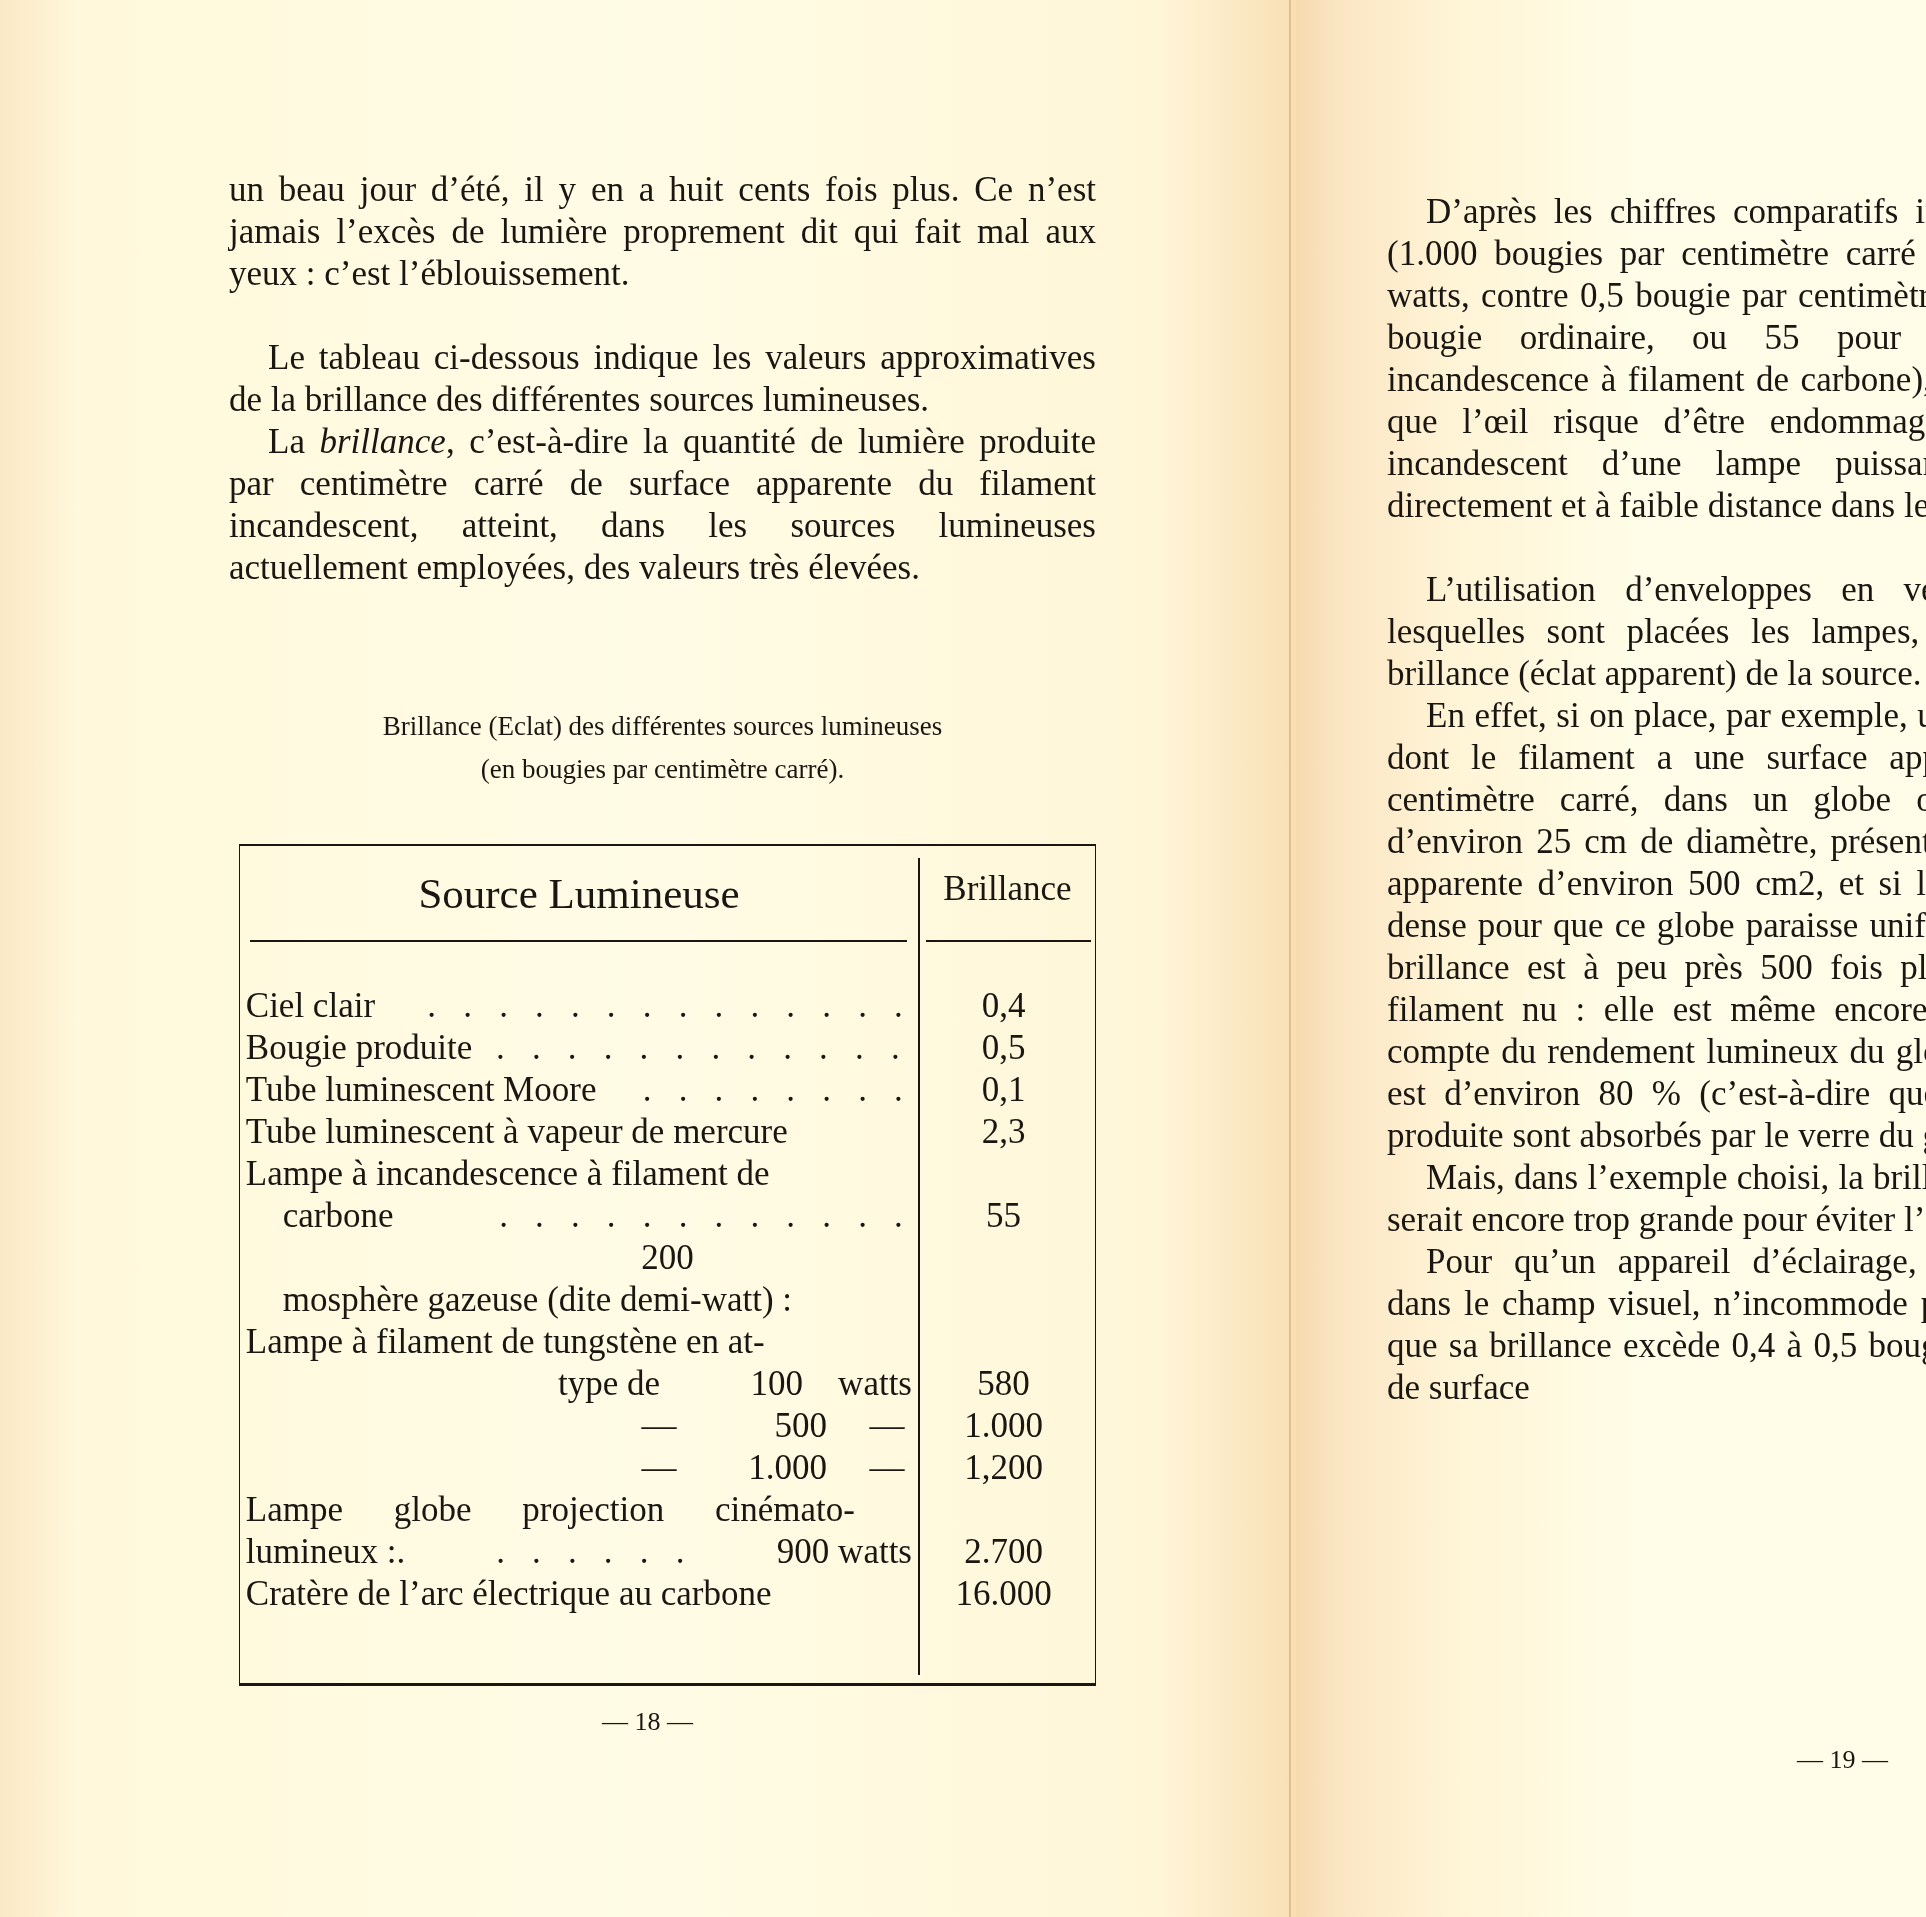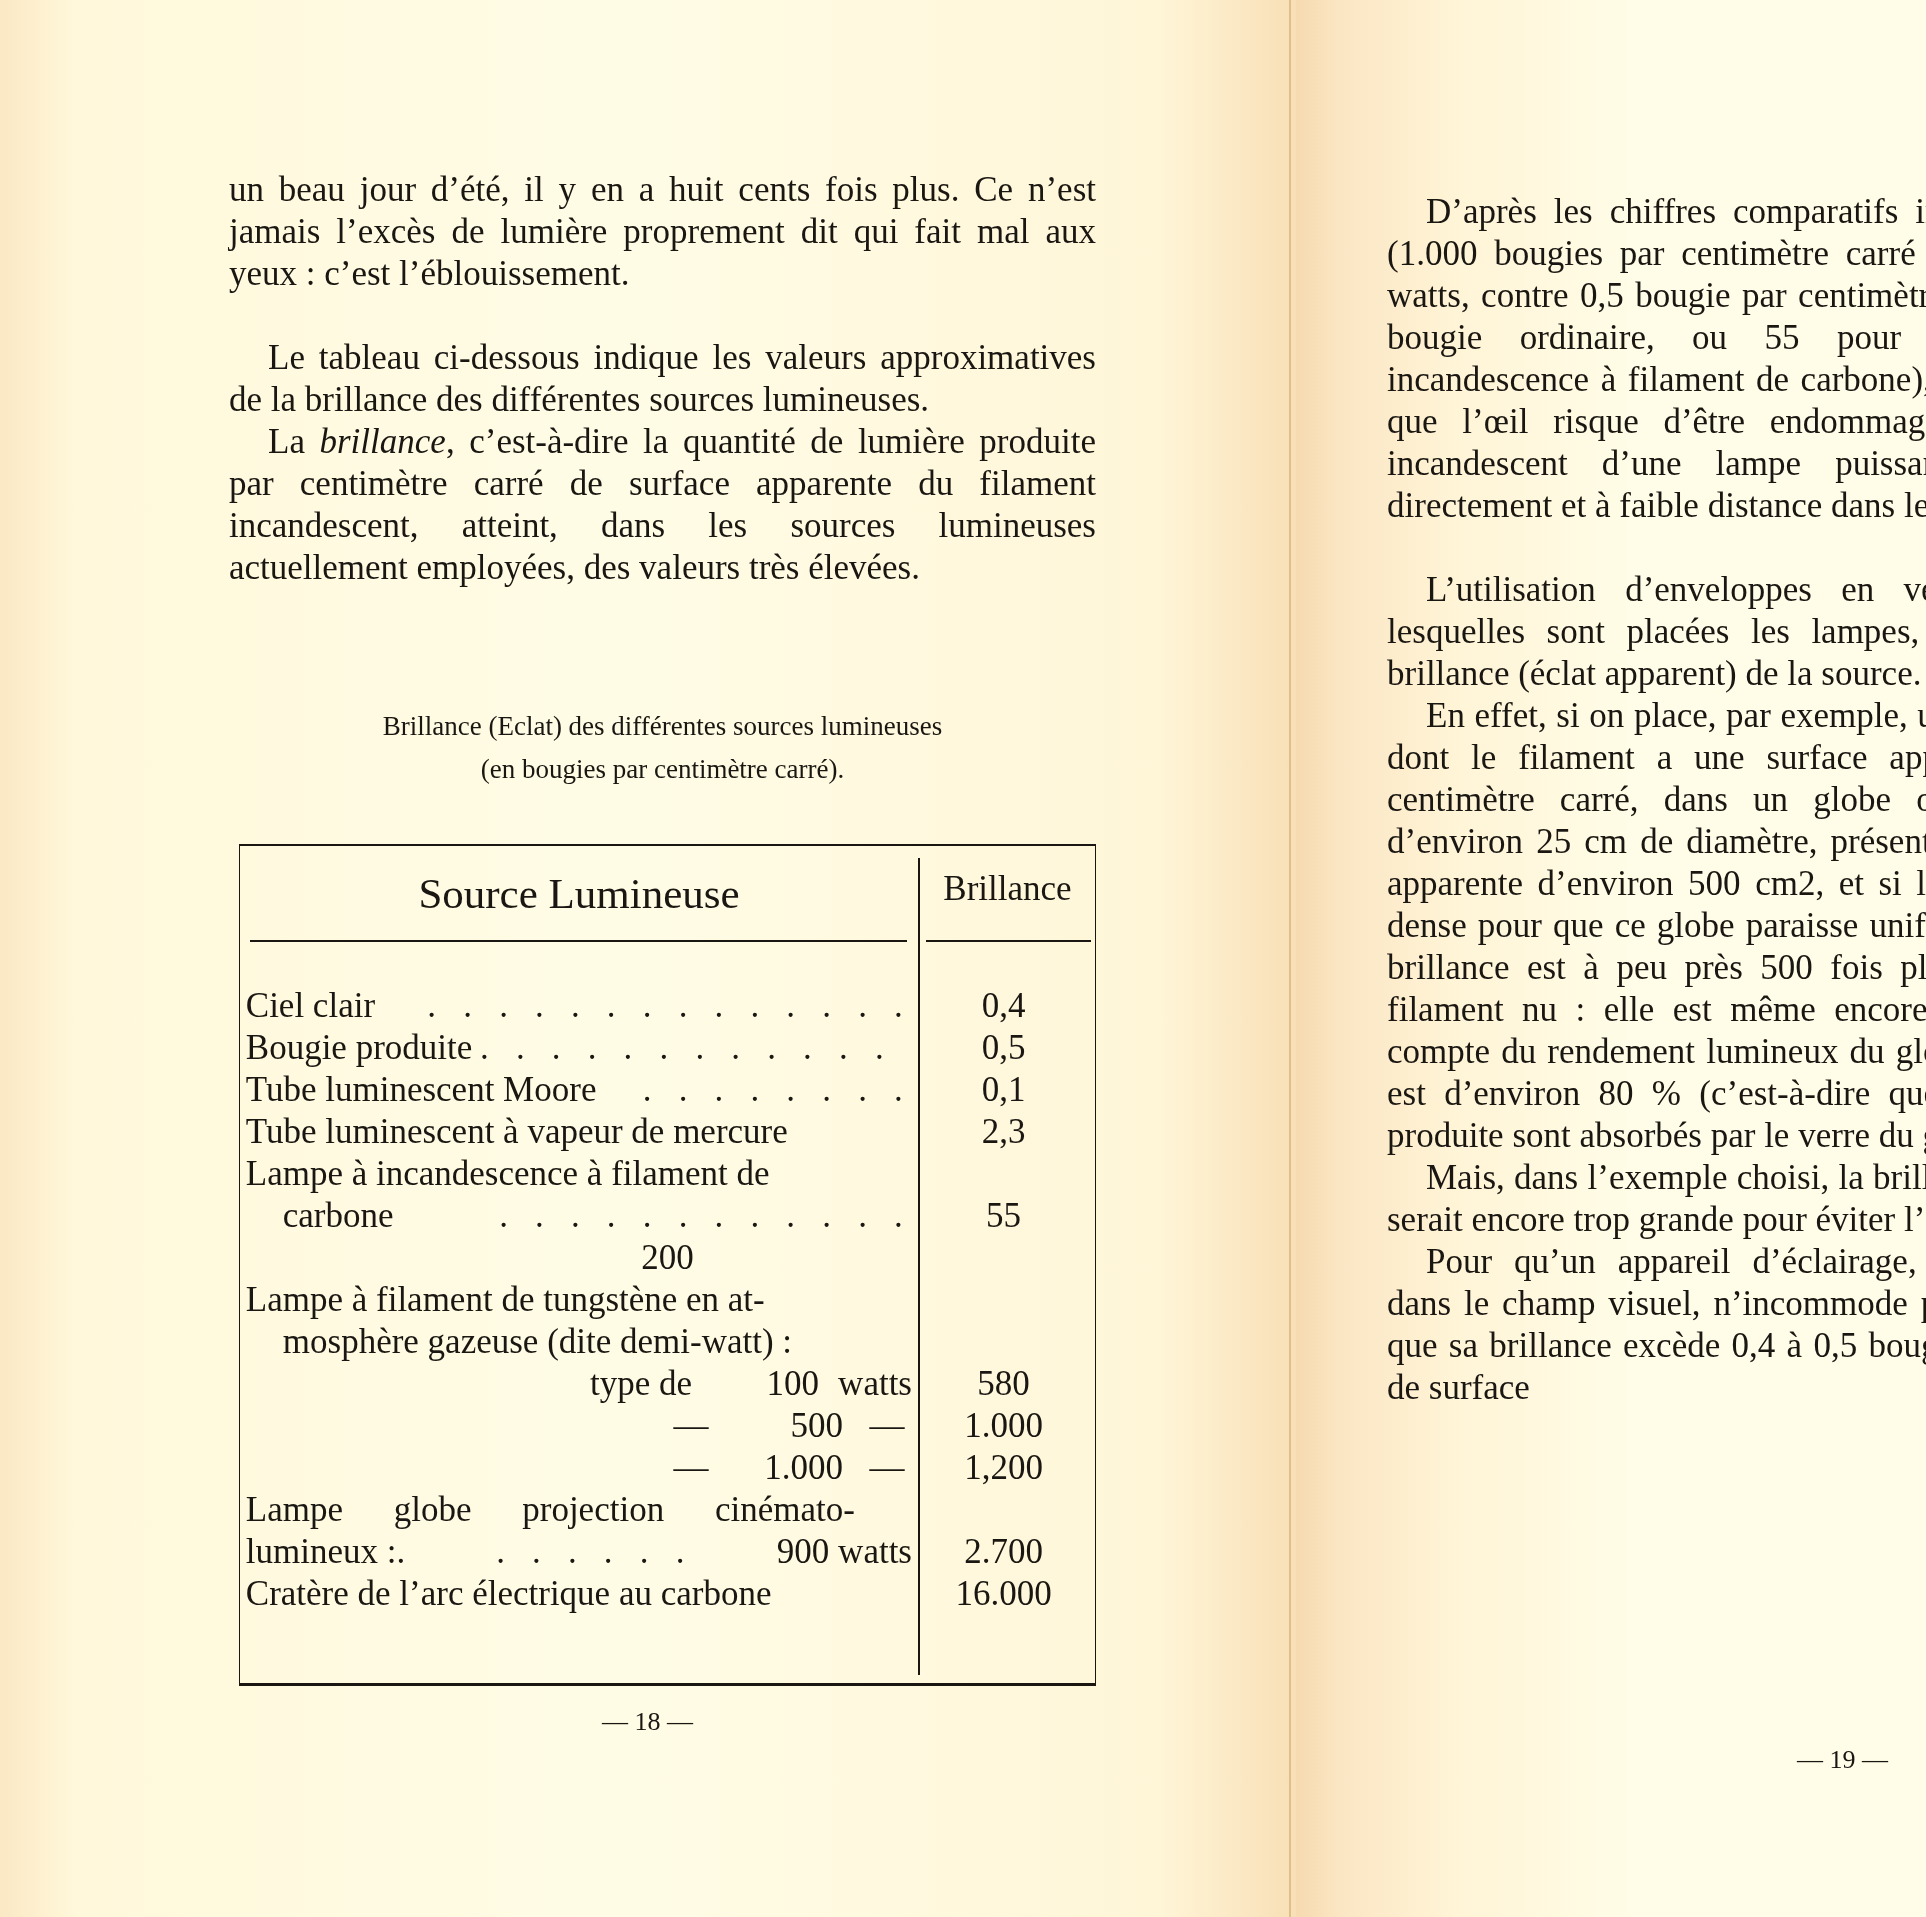--- a/index.html
+++ b/index.html
@@ -64,21 +64,21 @@
     position: absolute; left: 680px; right: 0; top: 23px;
     text-align: center; font-size: 35px;
   }
   .th-rule-1 { position: absolute; left: 9.6px; width: 657px; top: 94px; height: 2.3px; background: #1a1712; }
   .th-rule-2 { position: absolute; left: 686px; right: 3.9px; top: 94px; height: 2.3px; background: #1a1712; }
   .rows { position: absolute; left: 0; right: 0; top: 139px; }
   .trow {
     position: relative; display: flex; font-size: 35px; line-height: 42px;
   }
   .trow .src { width: 672px; padding-left: 5.8px; box-sizing: border-box; }
-  .trow .src .line { display: flex; justify-content: space-between; white-space: nowrap; overflow: hidden; }
+  .trow .src .line { display: flex; justify-content: space-between; white-space: nowrap; overflow: hidden; gap: 16px; }
   .trow .src .line.indent { padding-left: 37px; }
   .trow .src .line.right { justify-content: flex-end; }
   .dots { flex: 1; overflow: hidden; white-space: nowrap; letter-spacing: 9.2px; text-align: right; padding-left: 7.7px; }
   .trow .val { flex: 1; text-align: center; align-self: flex-end; }
   .sub-dash { display: inline-block; width: 50px; text-align: center; }
   .sub-num { display: inline-block; width: 127px; text-align: right; padding-right: 19px; }
   .page-num {
     position: absolute; font-size: 26px; text-align: center; width: 231px;
   }
   .left .page-num { left: 532px; top: 1707px; }
@@ -155,25 +155,25 @@
                 <span class="dots">. . . . . . . . . . . .</span>
               </div>
           </div>
           <div class="val">55</div>
         </div>
         <div class="trow">
           <div class="val">200</div>
         </div>
         <div class="trow">
           <div class="src">
-            <div class="line">
-                <span>Lampe à filament de tungstène en at-</span>
-              </div>
             <div class="line indent">
                 <span>mosphère gazeuse (dite demi-watt) :</span>
+              </div>
+            <div class="line">
+                <span>Lampe à filament de tungstène en at-</span>
               </div>
           </div>
           <div class="val"></div>
         </div>
         <div class="trow">
           <div class="src">
               <div class="line right">
             <span>type de</span>
             <span class="sub-num">100</span>
             <span>watts</span>

